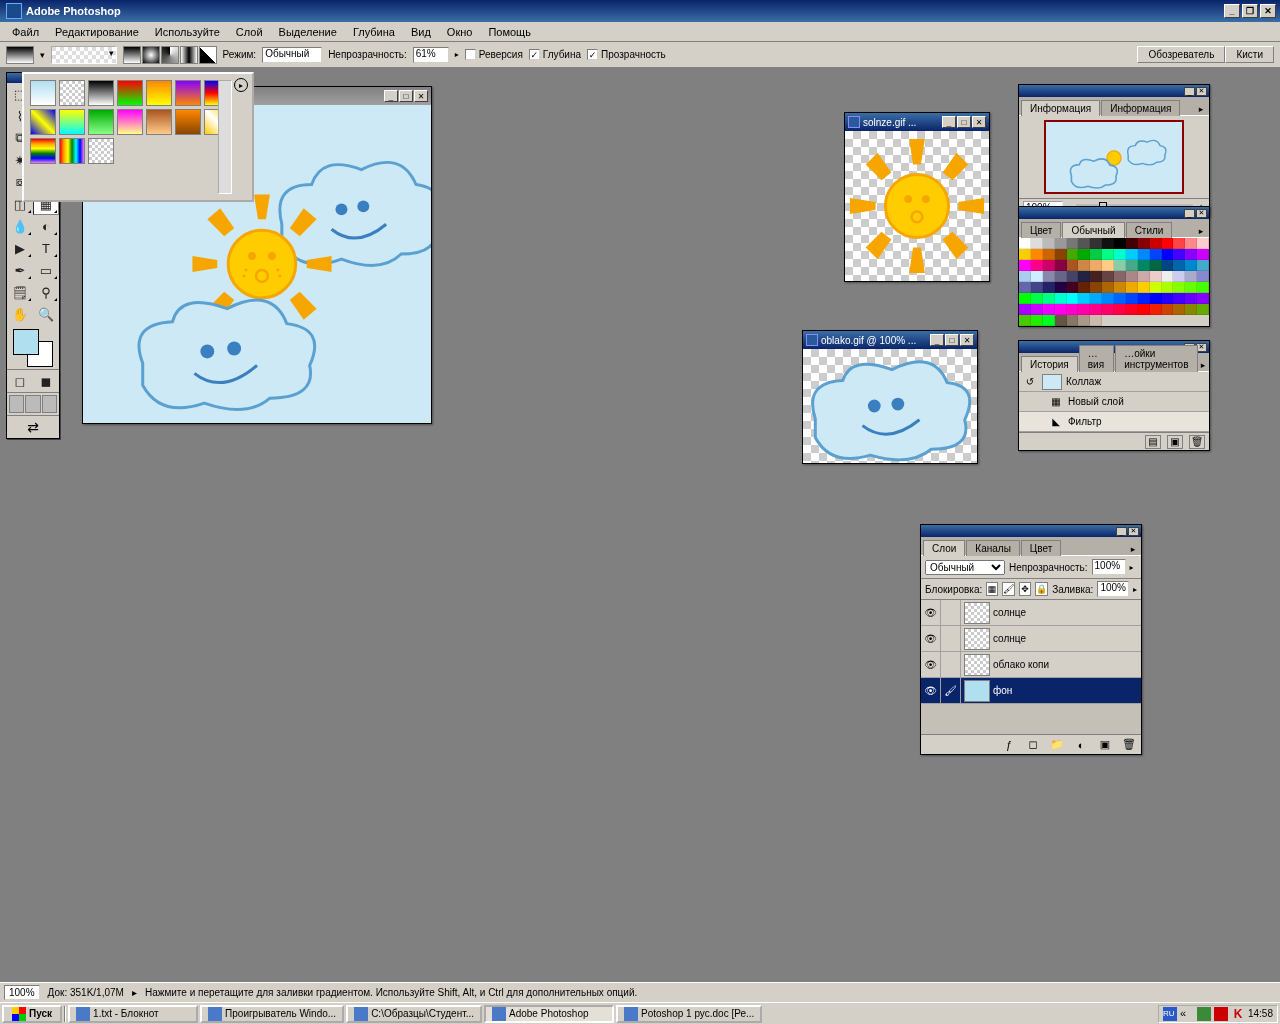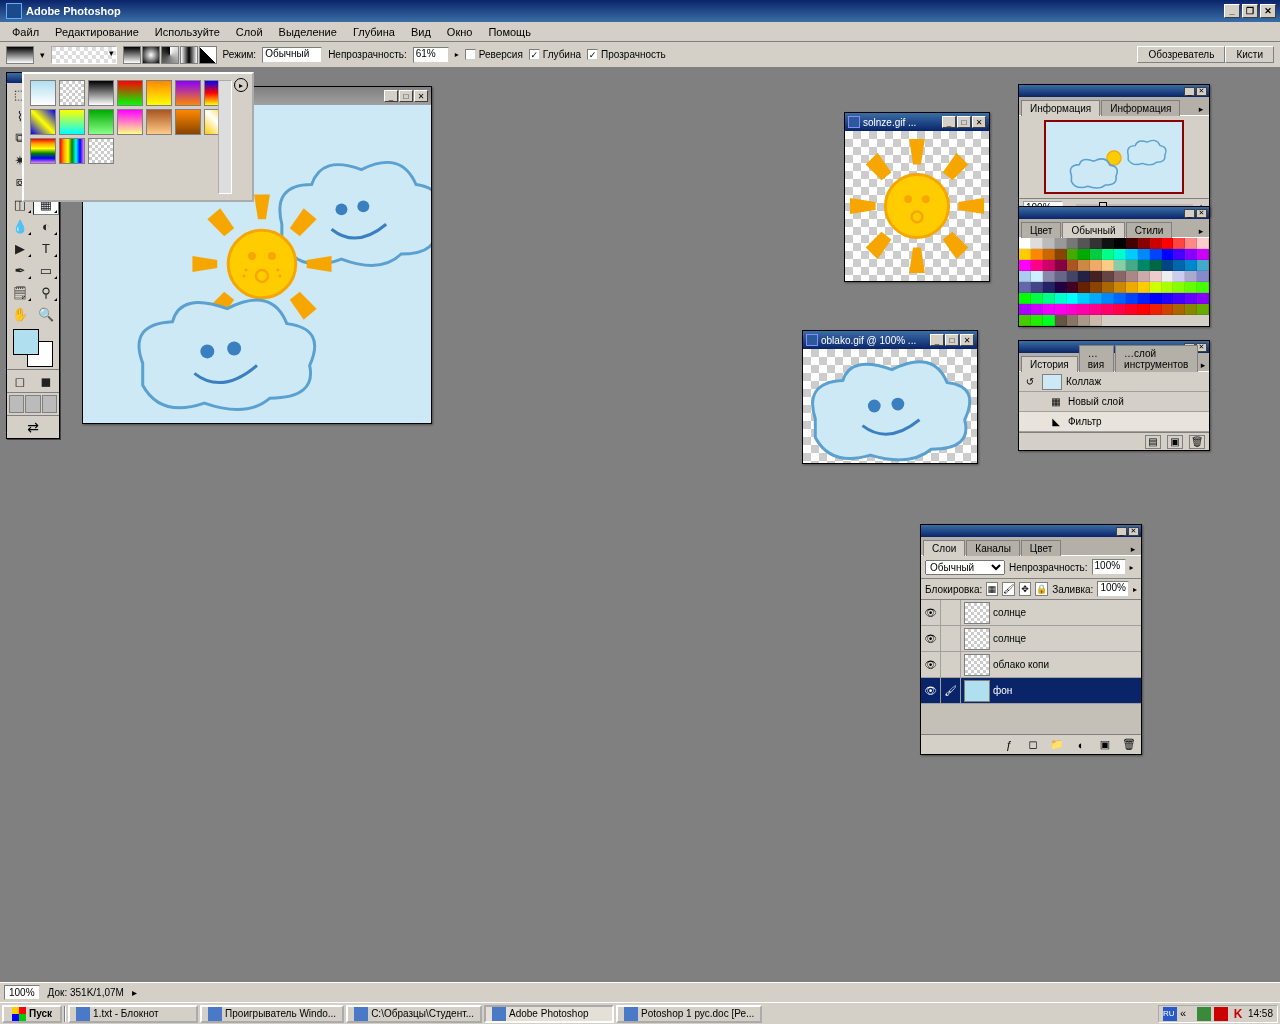--- a/index.html
+++ b/index.html
@@ -534,21 +534,21 @@
   </div>
 
   <div class="palette" style="left:1018px; top:272px; width:192px;">
     <div class="palette-titlebar">
         <div class="pbtn">_</div>
         <div class="pbtn">✕</div>
       </div>
     <div class="palette-tabs">
       <div class="ptab">История</div>
       <div class="ptab inactive">…вия</div>
-      <div class="ptab inactive">…слой инструментов</div>
+      <div class="ptab inactive">…ойки инструментов</div>
       <div class="palette-menu-btn">▸</div>
     </div>
     <div class="palette-body">
       <div class="hist-row">
         <span class="hist-icon">↺</span>
         <div class="hist-thumb"></div>
         <span>Коллаж</span>
       </div>
       <div class="hist-row">
         <span style="width:22px;"></span>
@@ -633,20 +633,21 @@
       </div>
     </div>
   </div>
 
 </div>
 
 <div class="statusbar">
   <span class="status-field">100%</span>
   <span>Док: 351K/1,07M</span>
   <span>▸</span>
+  <span>Нажмите и перетащите для заливки градиентом. Используйте Shift, Alt, и Ctrl для дополнительных опций.</span>
 </div>
 
 <div class="taskbar">
   <div class="start-btn">
       <div class="flag"></div>
       <span>Пуск</span>
     </div>
   <div style="width:2px;height:16px;border-left:1px solid #808080;border-right:1px solid #fff;"></div>
   <div id="task-buttons" style="display:flex;gap:2px;">
       <div class="task-btn">

